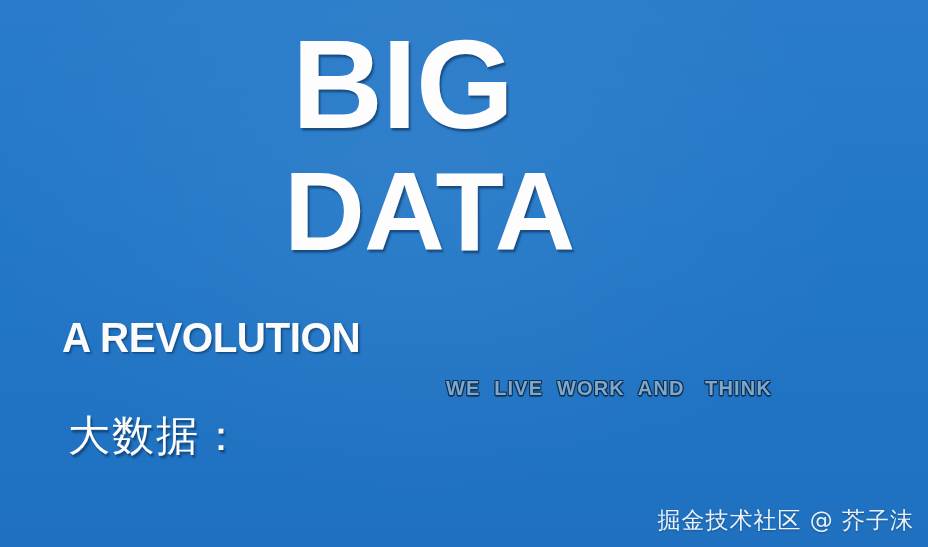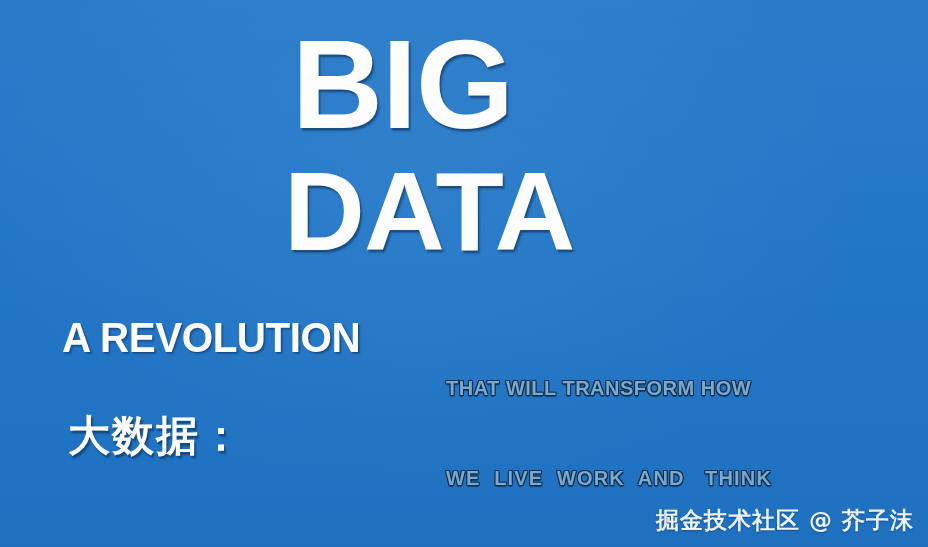--- a/index.html
+++ b/index.html
@@ -81,21 +81,21 @@
        1px -1px 0 #0c2f52,
       -1px  1px 0 #0c2f52,
        1px  1px 0 #0c2f52,
        0px  2px 1px rgba(6,26,48,0.55);
   }
   #tagline .line2 { letter-spacing: 1.2px; }
 
   
   .cn {
     font-family: "DejaVu Serif", "Liberation Serif", serif;
-    font-weight: 700;
+    font-weight: 400;
     color: #fdfdfd;
     text-shadow:
        2px 3px 2px rgba(10,45,85,0.48),
        1px 2px 0px rgba(20,60,105,0.32);
   }
   #cn-line1 {
     left: 68px;
     top: 412px;
     font-size: 42px;
     line-height: 1.12;
@@ -108,21 +108,21 @@
     line-height: 1.12;
     letter-spacing: 1px;
   }
 
   
   #watermark {
     right: 14px;
     top: 505px;
     font-family: "DejaVu Sans", "Liberation Sans", sans-serif;
     font-size: 23px;
-    font-weight: 700;
+    font-weight: 400;
     color: #f2f6fa;
     letter-spacing: 1px;
     text-shadow: 0 1px 2px rgba(10,40,75,0.45);
     opacity: 0.97;
     margin-left: 13px;
   }
 </style>
 </head>
 <body>
 
@@ -130,21 +130,20 @@
 
   <div id="bg-gradient"></div>
 
   <div class="txt headline" id="title-big">BIG</div>
 
   <div class="txt headline" id="title-data">DATA</div>
 
   <div class="txt" id="subtitle-revolution">A REVOLUTION</div>
 
   <div class="txt" id="tagline">
-    <div class="line1">THAT WILL TRANSFORM HOW</div>
     <div class="line2">WE  LIVE  WORK  AND   THINK</div>
   </div>
 
   <div class="txt cn" id="cn-line1">大数据：</div>
 
 
   <div class="txt" id="watermark">掘金技术社区 @ 芥子沫</div>
 
 </div>
 

